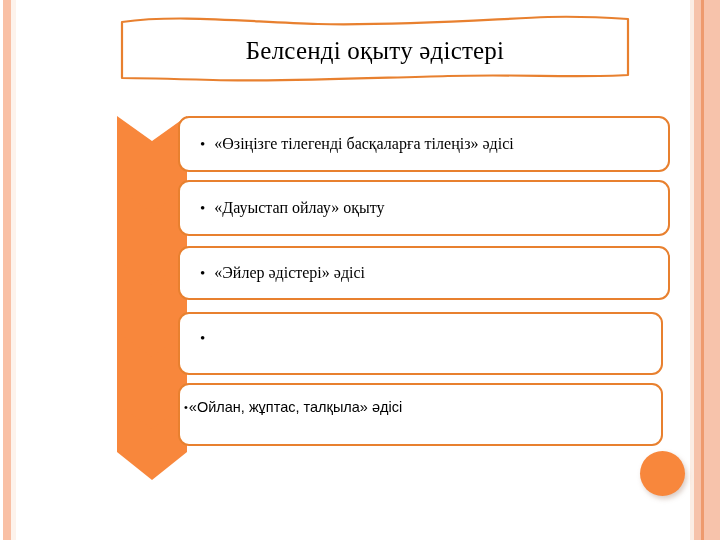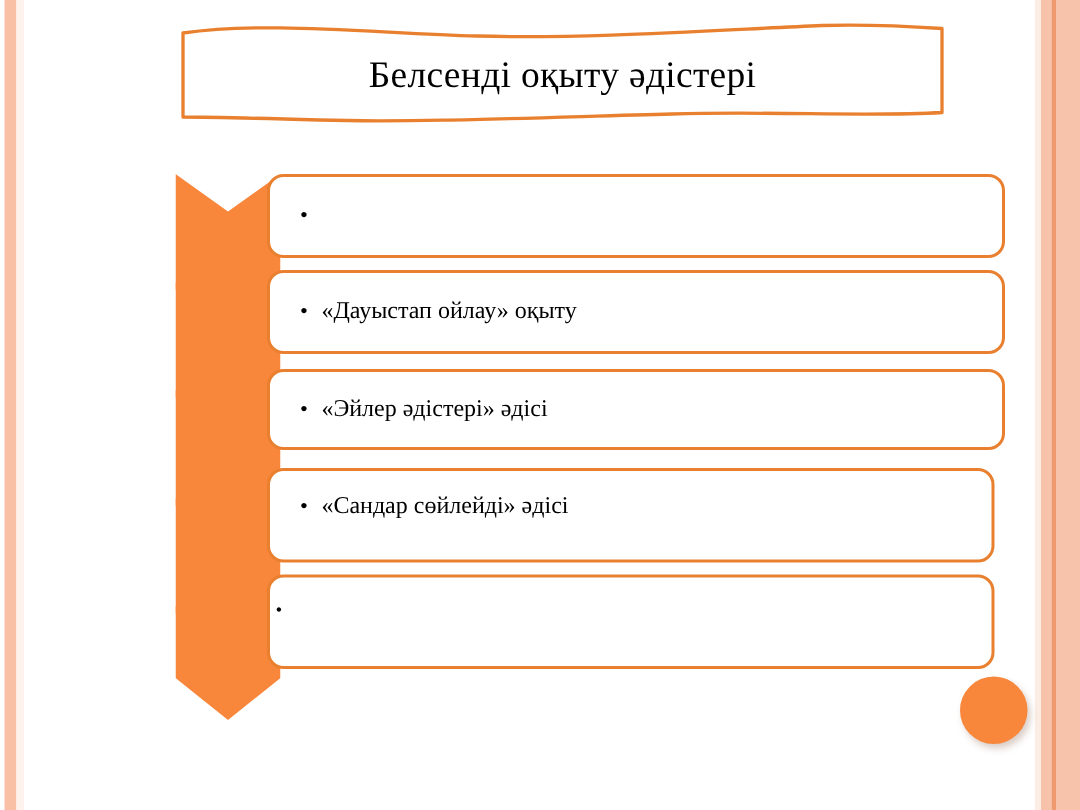--- a/index.html
+++ b/index.html
@@ -183,20 +183,21 @@
         <path d="M0,218 L0,295 L35,320 L70,295 L70,218 L35,243 Z"></path>
         <path d="M0,290 L0,338 L35,366 L70,338 L70,290 L35,315 Z"></path>
       </g>
     </svg>
   </div>
 
   <div class="row row-serif" style="top:116px;">
     <div class="row-box" style="width:492px;height:56px;"></div>
     <div class="row-text" style="top:0;height:56px;">
       <span class="bullet">•</span>
+      <span>«Өзіңізге тілегенді басқаларға тілеңіз» әдісі</span>
     </div>
   </div>
 
   <div class="row row-serif" style="top:180px;">
     <div class="row-box" style="width:492px;height:56px;"></div>
     <div class="row-text" style="top:0;height:56px;">
       <span class="bullet">•</span>
       <span>«Дауыстап ойлау» оқыту</span>
     </div>
   </div>
@@ -206,26 +207,26 @@
     <div class="row-text" style="top:0;height:54px;">
       <span class="bullet">•</span>
       <span>«Эйлер әдістері» әдісі</span>
     </div>
   </div>
 
   <div class="row row-serif" style="top:312px;">
     <div class="row-box" style="width:485px;height:63px;"></div>
     <div class="row-text" style="top:0;height:52px;">
       <span class="bullet">•</span>
-      <span>«Сандар сөйлейді» әдісі</span>
     </div>
   </div>
 
   <div class="row row-sans" style="top:383px;">
     <div class="row-box" style="width:485px;height:63px;"></div>
     <div class="row-text" style="top:0;height:48px;">
       <span class="bullet">•</span>
+      <span>«Ойлан, жұптас, талқыла» әдісі</span>
     </div>
   </div>
 
   <div id="corner-circle"></div>
 
 </div>
 
 </body></html>

